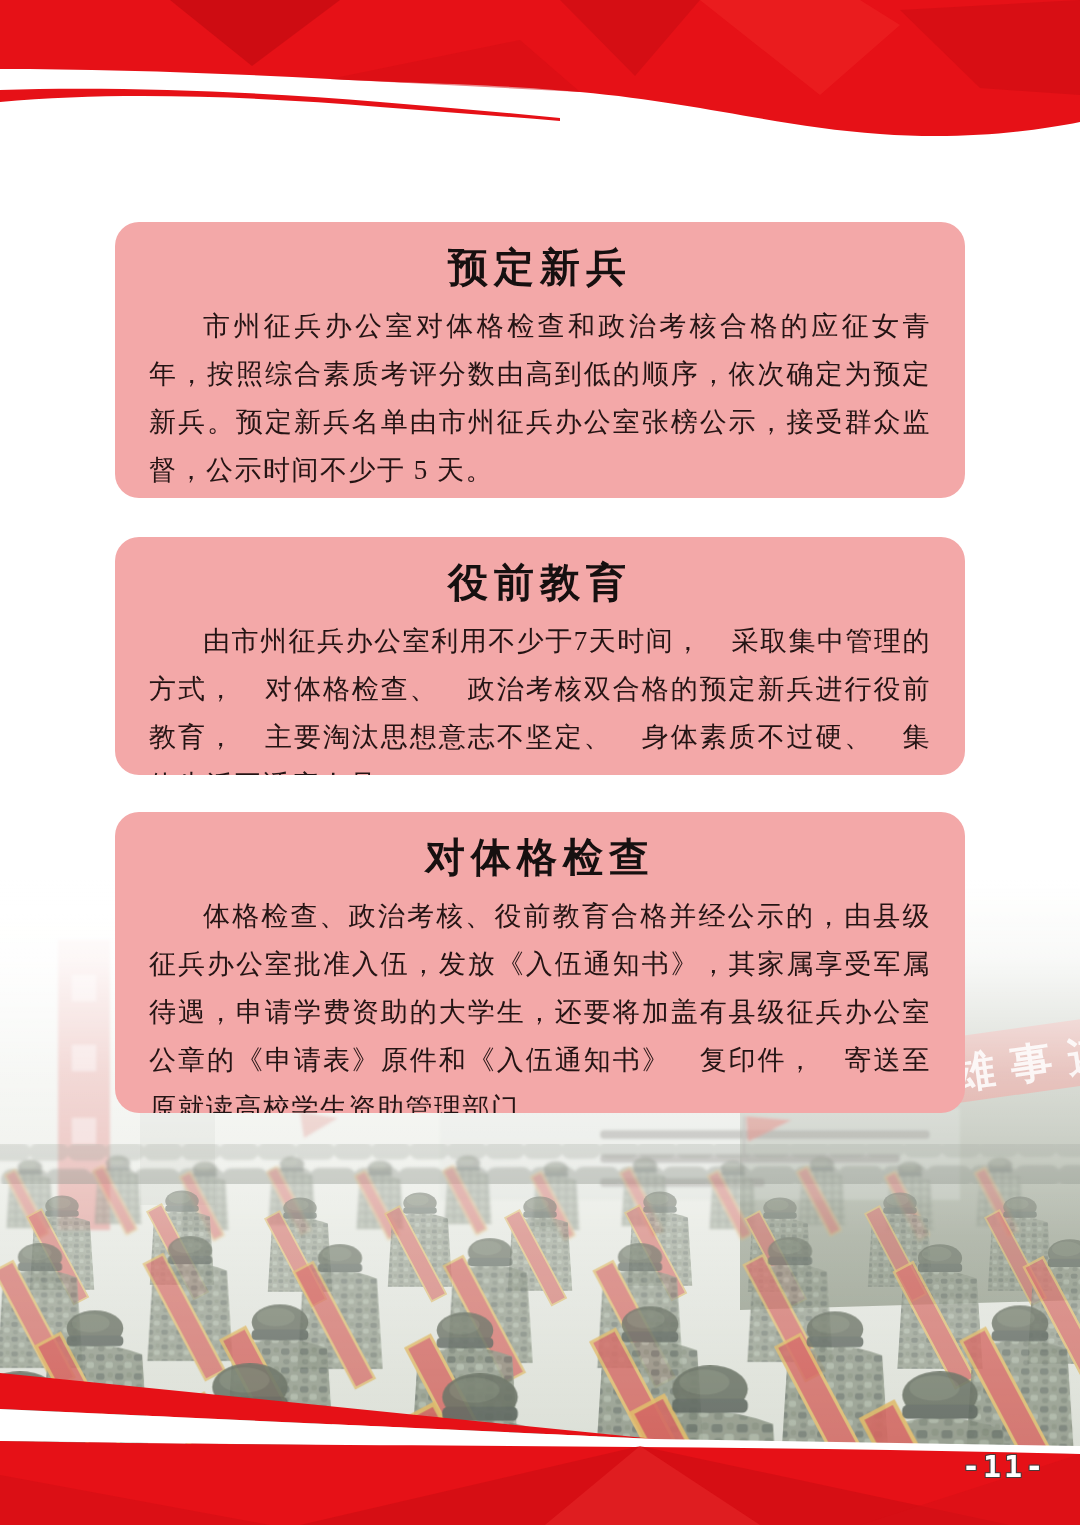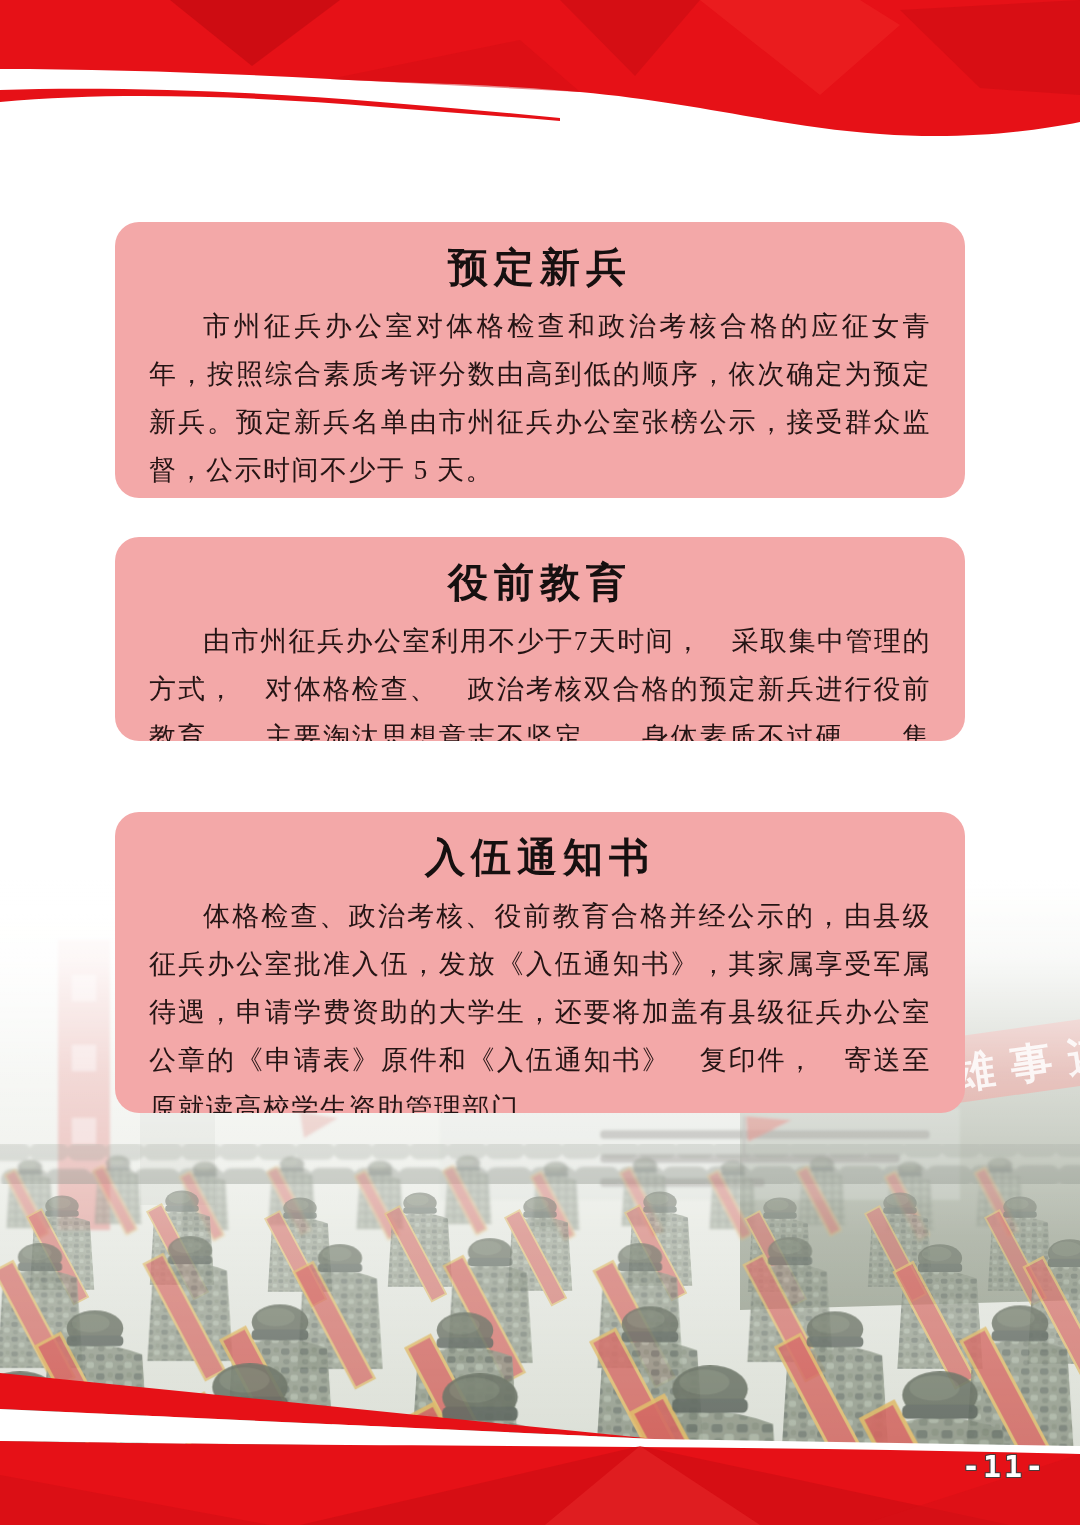--- a/index.html
+++ b/index.html
@@ -23,21 +23,21 @@
     font-weight:700; font-size:40px; line-height:1.25;
     color:#161010; letter-spacing:6px;
   }
   .card p {
     margin:0;
     font-family:"Liberation Serif","DejaVu Serif",serif;
     font-size:27px; line-height:48px; color:#241414;
     letter-spacing:1.5px; text-align:justify; text-indent:2em;
   }
   .card1 { top:222px; height:276px; }
-  .card2 { top:537px; height:204px; }
+  .card2 { top:537px; height:238px; }
   .card3 { top:812px; height:301px; }
   
   .photo { position:absolute; top:880px; left:0; z-index:1; }
   
   .pageno {
     position:absolute; left:918px; top:1449px; z-index:4;
     font-family:"DejaVu Sans Mono","Liberation Mono",monospace;
     font-weight:700; font-size:30px; letter-spacing:3px; color:#ffffff;
     text-shadow:-1px -1px 0 #4a3a3a, 1px -1px 0 #4a3a3a,
                 -1px  1px 0 #4a3a3a, 1px  1px 0 #4a3a3a;
@@ -192,21 +192,21 @@
     <h2>预定新兵</h2>
     <p>市州征兵办公室对体格检查和政治考核合格的应征女青年，按照综合素质考评分数由高到低的顺序，依次确定为预定新兵。预定新兵名单由市州征兵办公室张榜公示，接受群众监督，公示时间不少于 5 天。</p>
   </article>
 
   <article class="card card2">
     <h2>役前教育</h2>
     <p>由市州征兵办公室利用不少于7天时间，　采取集中管理的方式，　对体格检查、　政治考核双合格的预定新兵进行役前教育，　主要淘汰思想意志不坚定、　身体素质不过硬、　集体生活不适应人员。</p>
   </article>
 
   <article class="card card3">
-    <h2>入伍通知书</h2>
+    <h2>对体格检查</h2>
     <p>体格检查、政治考核、役前教育合格并经公示的，由县级征兵办公室批准入伍，发放《入伍通知书》，其家属享受军属待遇，申请学费资助的大学生，还要将加盖有县级征兵办公室公章的《申请表》原件和《入伍通知书》　复印件，　寄送至原就读高校学生资助管理部门。</p>
   </article>
 
   <svg class="ftr" width="1080" height="200" viewBox="0 0 1080 200" aria-hidden="true">
     <polygon points="0,48 655,114 0,84" fill="#e61117"></polygon>
     <polygon points="0,84 655,114 1080,121 1080,129 648,124 0,116" fill="#ffffff"></polygon>
     <path d="M0,116 C300,122 700,119 1080,129 L1080,200 L0,200 Z" fill="#e61117"></path>
     <polygon points="640,121 1010,200 300,200" fill="#c90c12" opacity="0.55"></polygon>
     <polygon points="0,150 270,200 0,200" fill="#cf0d13" opacity="0.5"></polygon>
     <polygon points="1080,129 1080,200 860,200" fill="#d60f15" opacity="0.5"></polygon>

